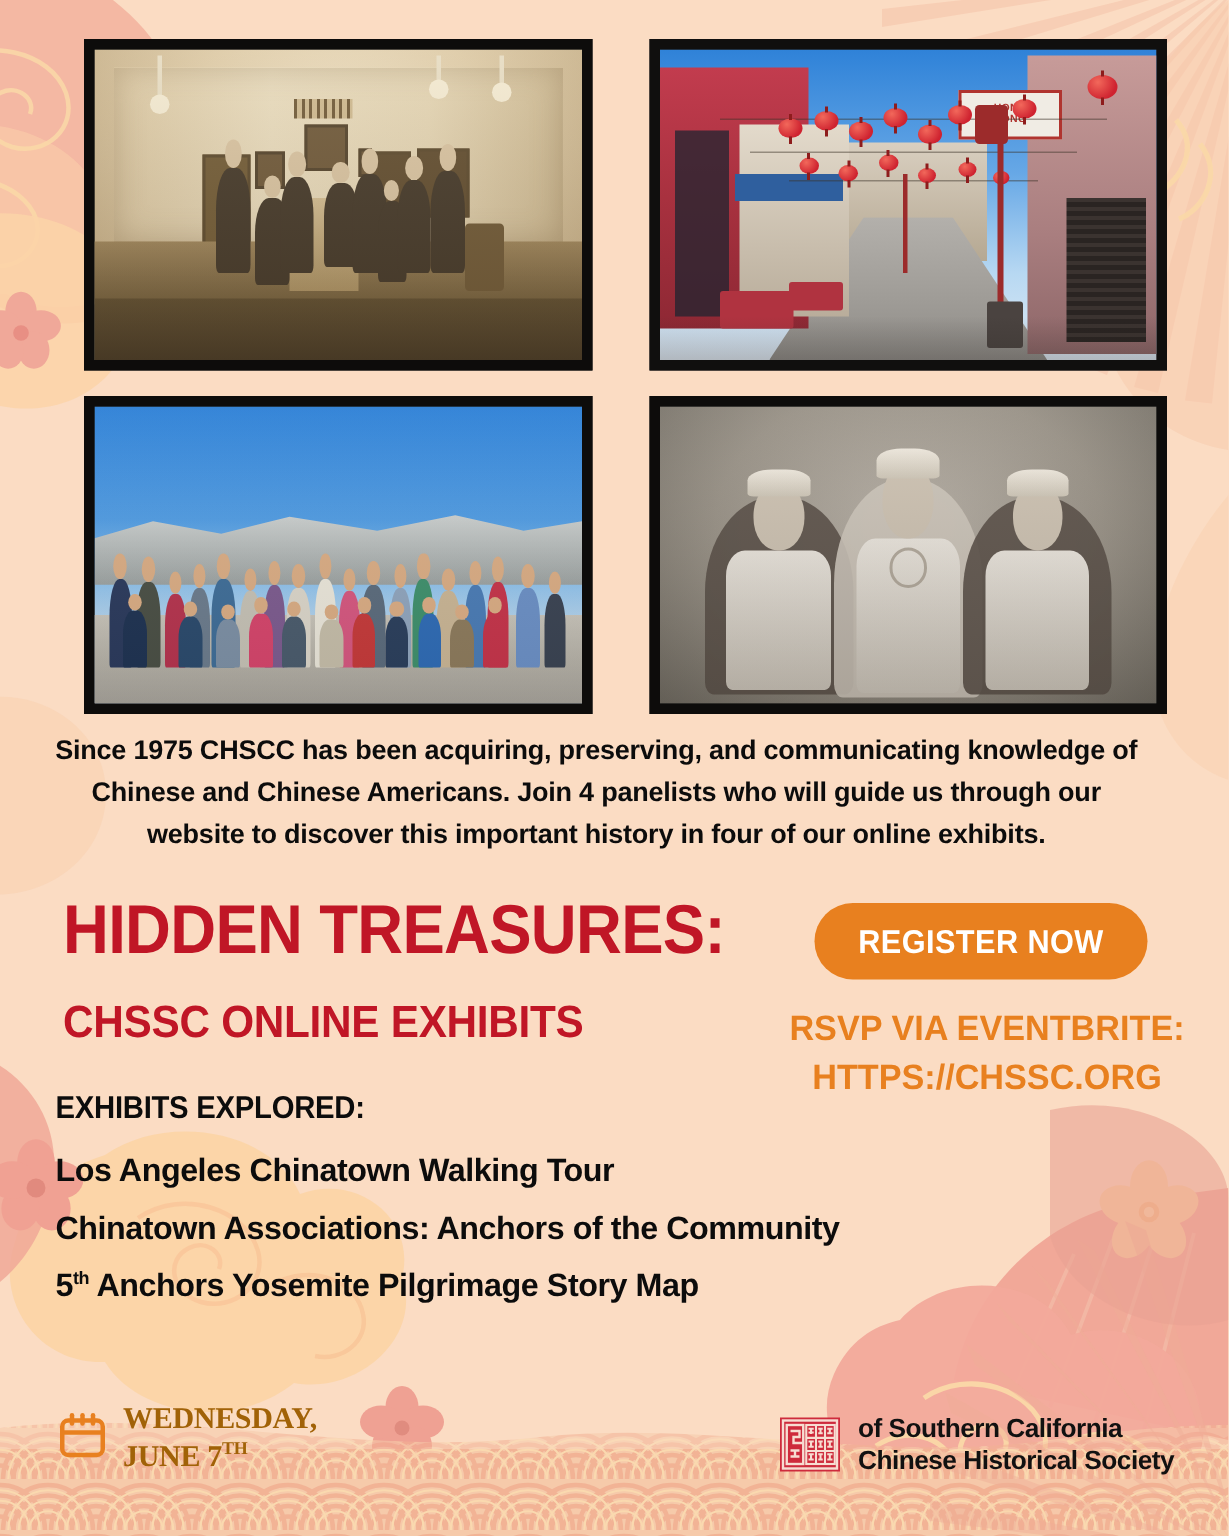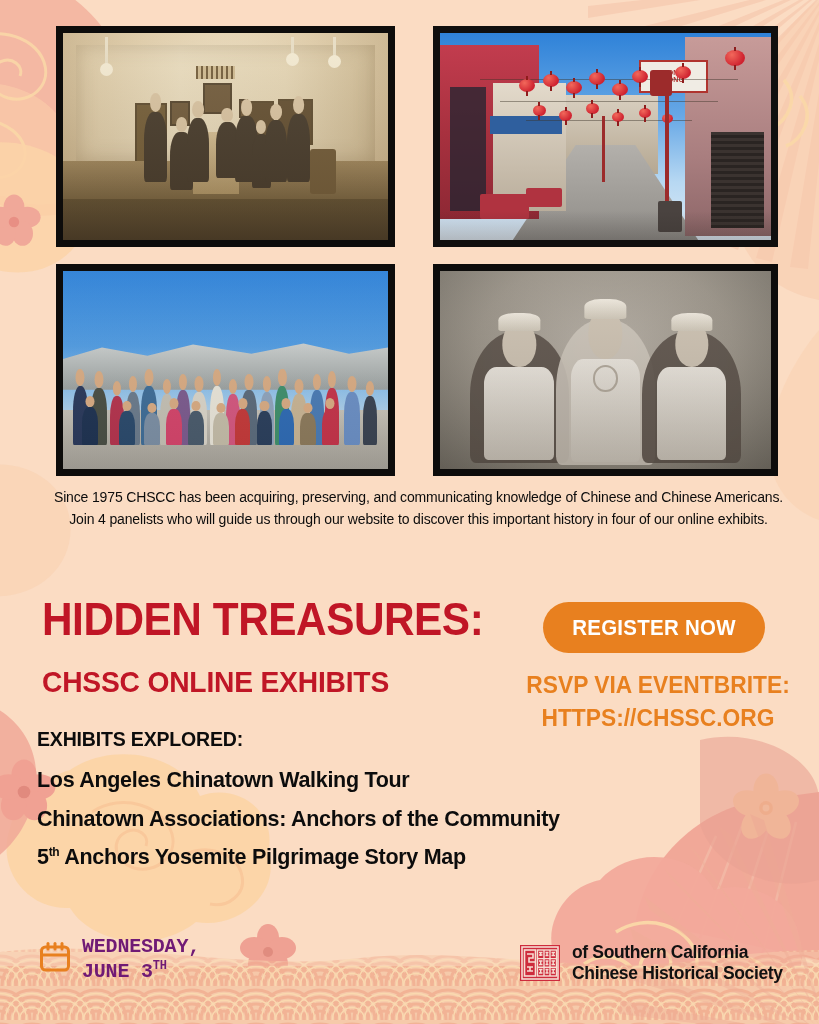--- a/index.html
+++ b/index.html
@@ -110,26 +110,26 @@
   .robe { position:absolute; left:6%; bottom:2%; width:88%; height:62%;
     background:linear-gradient(180deg,#ece7df,#cdc6bb); border-radius:18% 18% 6% 6%; }
   .head { position:absolute; left:50%; transform:translateX(-50%); top:6%;
     width:42%; height:30%; background:#cfc4b4; border-radius:48%; }
   .hat { position:absolute; left:50%; transform:translateX(-50%); top:0;
     width:52%; height:12%; background:linear-gradient(180deg,#efe9de,#cfc7b8);
     border-radius:40% 40% 10% 10%; }
 
   
   .intro {
-    position: absolute; left: 49px; top: 487px; width: 739px;
+    position: absolute; left: 28px; top: 487px; width: 739px;
     text-align: center;
     color: #0c0c0c;
     font-family: "Liberation Sans", sans-serif;
-    font-weight: 400;
-    font-size: 14px;
+    font-weight: 700;
+    font-size: 18px;
     line-height: 1.55;
     letter-spacing: -0.15px;
   }
 
   .title-main {
     position: absolute; left: 42px; top: 596px;
     color: #C01626;
     font-family: "Liberation Sans Narrow", "Liberation Sans", sans-serif;
     font-weight: 700; font-size: 46px; line-height: 1;
     letter-spacing: -0.5px;
@@ -180,21 +180,21 @@
     line-height: 38.5px; letter-spacing: -0.3px;
     white-space: nowrap;
   }
   .exhibit-item sup { font-size: 12px; vertical-align: super; line-height: 0; }
 
   
   .footer { position: absolute; left: 0; top: 930px; width: 819px; height: 94px; }
 
   .meta-date { position:absolute; left:38px; top:4px; display:flex; align-items:center; gap:10px; }
   .date-text {
-    color:#701a75; font-family:Liberation Mono, monospace;
+    color:#a16207; font-family:Liberation Serif, serif;
     font-weight:700; font-size:20px; line-height:25px; letter-spacing:-.2px;
   }
   .date-text sup { font-size:12px; vertical-align: super; line-height:0; }
 
   .meta-time { position:absolute; left:294px; top:14px; display:flex; align-items:center; gap:11px; }
   .time-text {
     color:#0c0c0c; font-family:"Liberation Sans", sans-serif;
     font-weight:700; font-size:22px; letter-spacing:-.2px;
   }
 
@@ -566,21 +566,21 @@
         <svg width="34" height="34" viewBox="0 0 34 34" fill="none" xmlns="http://www.w3.org/2000/svg">
           <rect x="3.5" y="7" width="27" height="23" rx="4" stroke="#E8801F" stroke-width="3"></rect>
           <path d="M4 15 H30" stroke="#E8801F" stroke-width="3"></path>
           <path d="M10 3.5 V9" stroke="#E8801F" stroke-width="3" stroke-linecap="round"></path>
           <path d="M17 3.5 V9" stroke="#E8801F" stroke-width="3" stroke-linecap="round"></path>
           <path d="M24 3.5 V9" stroke="#E8801F" stroke-width="3" stroke-linecap="round"></path>
         </svg>
       </span>
       <div class="date-text">
         <div>WEDNESDAY,</div>
-        <div><span>JUNE 3</span><sup>TH</sup></div>
+        <div><span>JUNE 7</span><sup>TH</sup></div>
       </div>
     </div>
 
 
     <div class="org">
       <span class="seal">
         <svg width="42" height="40" viewBox="0 0 42 40" xmlns="http://www.w3.org/2000/svg">
           <rect x="1" y="2" width="40" height="36" fill="#CE2B3C"></rect>
           <rect x="3" y="4" width="36" height="32" fill="none" stroke="#F7DDD2" stroke-width="1.6"></rect>
 

